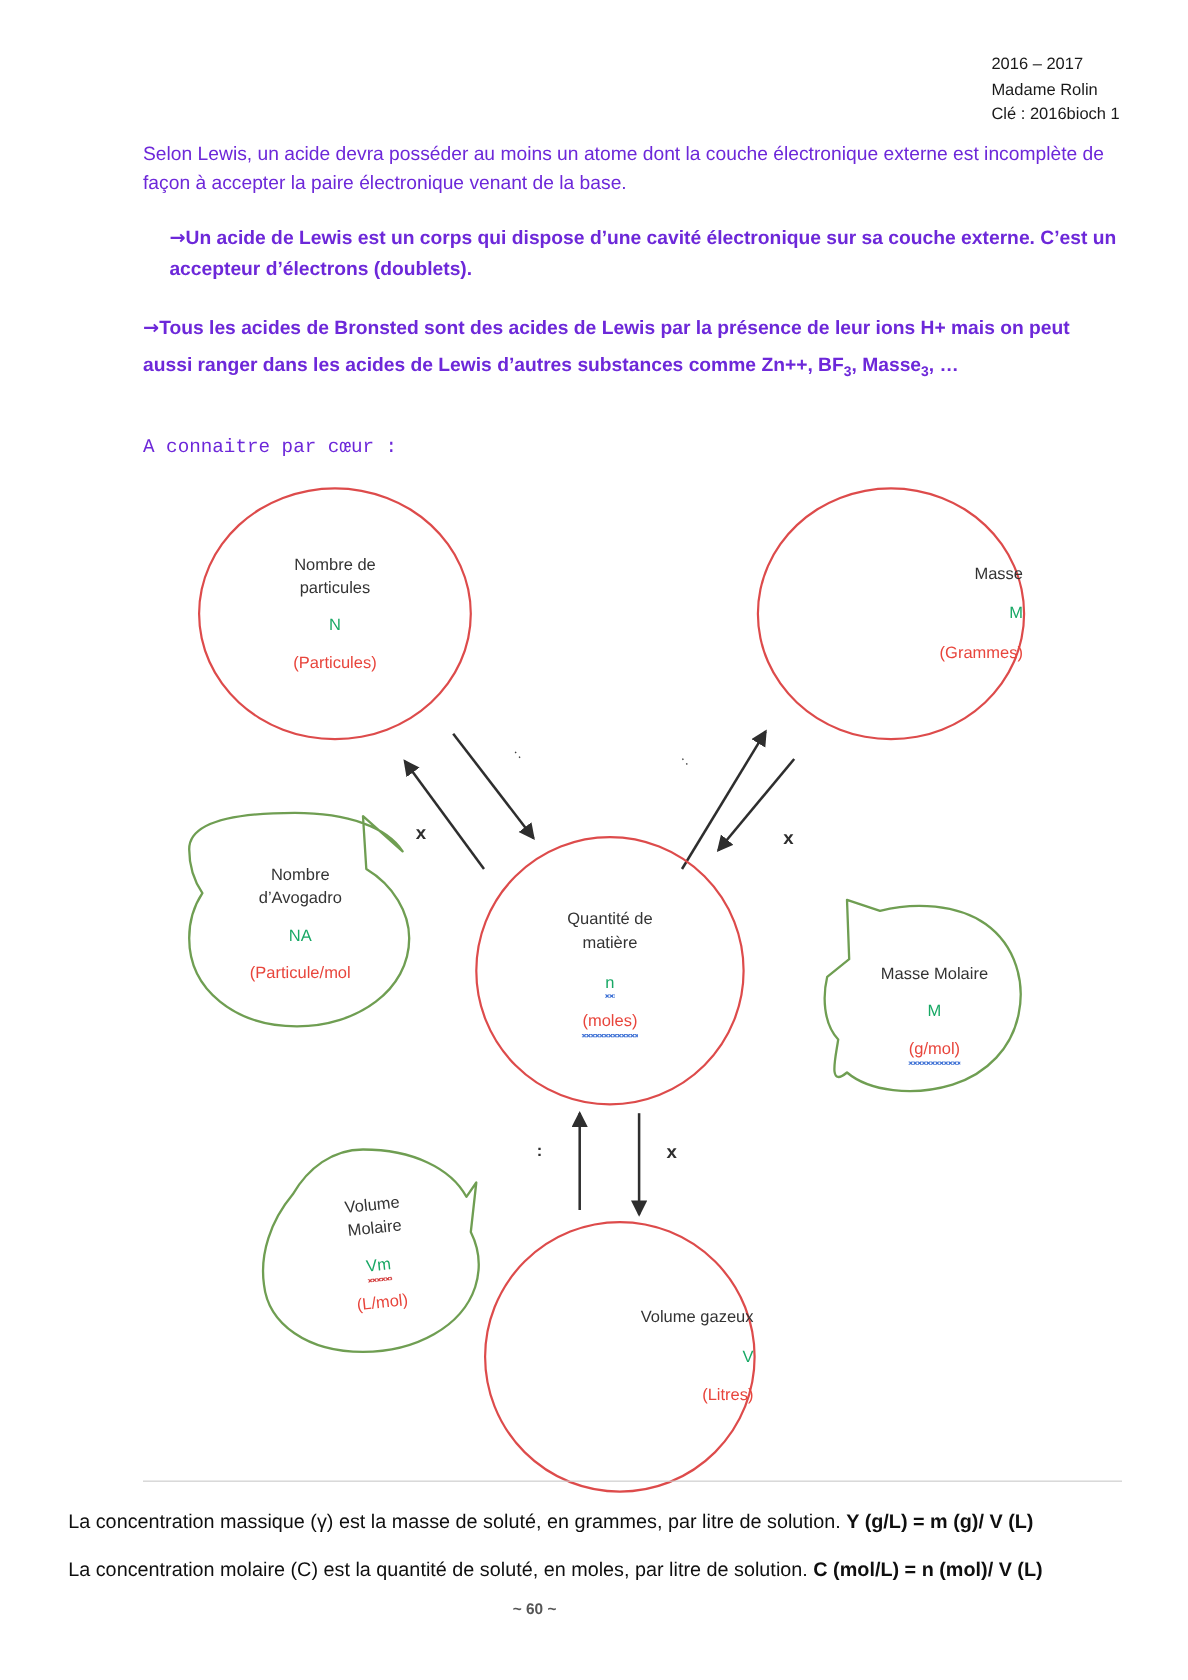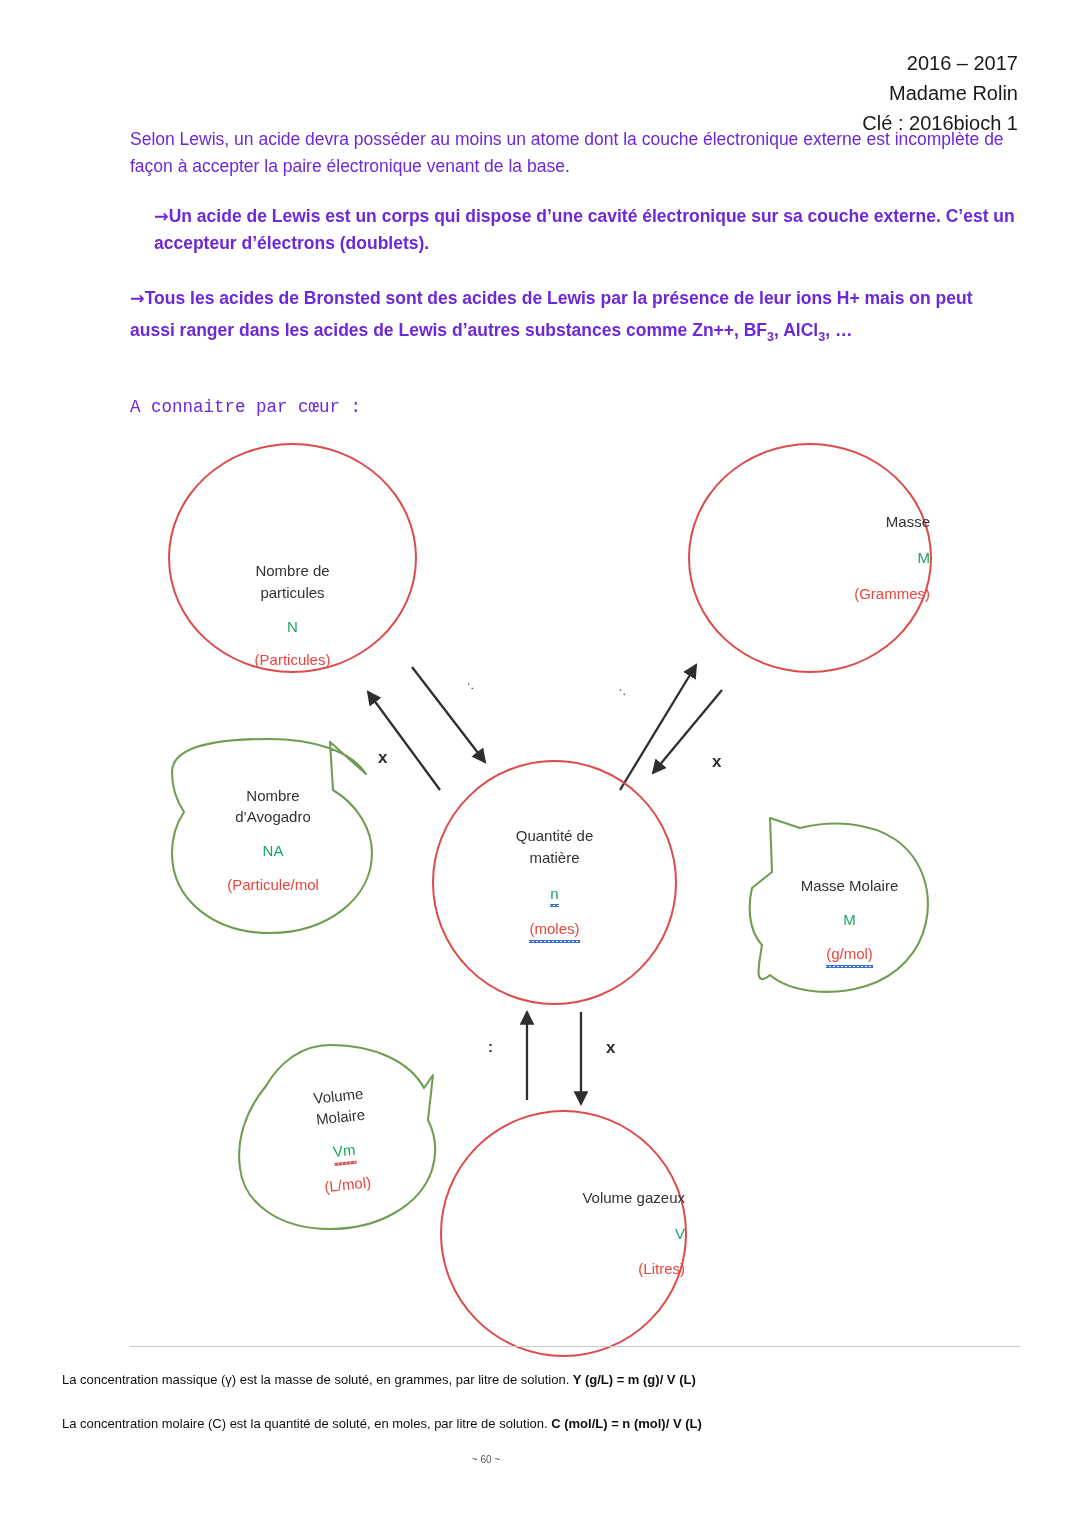--- a/index.html
+++ b/index.html
@@ -14,22 +14,22 @@
     font-family: "Liberation Sans", sans-serif;
     color: #000000;
     overflow: hidden;
   }
 
   
   .doc-header {
     position: absolute;
     top: 48px;
     right: 62px;
-    text-align: right;
-    font-size: 20px;
+    text-align: left;
+    font-size: 15px;
     line-height: 1.50;
     color: #1a1a1a;
   }
 
   
   .text-block {
     position: absolute;
     left: 130px;
     width: 890px;
     font-size: 17.5px;
@@ -69,21 +69,21 @@
   .node .title { color: #333333; }
   .node .symbol { color: #18a865; margin-top: 14px; }
   .node .unit   { color: #e8453c; margin-top: 14px; }
 
   
   .circle-node {
     border: 2px solid #dd4b4b;
     border-radius: 50%;
     background: transparent;
   }
-  #node-particules { left: 168px; top: 443px;  width: 245px; height: 226px; justify-content: flex-end; }
+  #node-particules { left: 180px; top: 443px;  width: 245px; height: 226px; }
   #node-masse      { left: 688px; top: 443px;  width: 240px; height: 226px; align-items: flex-end; }
   #node-quantite   { left: 432px; top: 760px;  width: 241px; height: 241px; }
   #node-volume-gaz { left: 440px; top: 1110px; width: 243px; height: 243px; align-items: flex-end; }
 
   #node-particules .symbol,
   #node-particules .unit { margin-top: 12px; }
 
   
   .callout-node {
     background: transparent;
@@ -144,53 +144,54 @@
     left: 130px;
     top: 1346px;
     width: 890px;
     height: 1px;
     background: #c9c9c9;
   }
   .foot-block {
     position: absolute;
     left: 62px;
     width: 960px;
-    font-size: 13px;
+    font-size: 18px;
     line-height: 1.5;
     color: #0f0f0f;
   }
   .foot-1 { top: 1370px; }
   .foot-2 { top: 1414px; }
   .page-num {
     position: absolute;
     top: 1454px;
     left: 0;
     width: 972px;
     text-align: center;
-    font-size: 10px;
+    font-size: 14px;
     color: #555555;
+    font-weight: bold;
   }
 </style>
 </head>
 <body>
 
 <div class="doc-header">
   <div>2016 – 2017</div>
   <div>Madame Rolin</div>
   <div>Clé : 2016bioch 1</div>
 </div>
 
 <div class="text-block para-1">Selon Lewis, un acide devra posséder au moins un atome dont la couche électronique externe est incomplète de façon à accepter la paire électronique venant de la base.</div>
 
 <div class="text-block para-2">
   <span class="arrow-glyph">→</span><span>Un acide de Lewis est un corps qui dispose d’une cavité électronique sur sa couche externe. C’est un accepteur d’électrons (doublets).</span>
 </div>
 
 <div class="text-block para-3">
-  <span class="arrow-glyph">→</span><span>Tous les acides de Bronsted sont des acides de Lewis par la présence de leur ions H+ mais on peut aussi ranger dans les acides de Lewis d’autres substances comme Zn++, BF</span><sub>3</sub><span>, AlCl</span><sub>3</sub><span>, …</span>
+  <span class="arrow-glyph">→</span><span>Tous les acides de Bronsted sont des acides de Lewis par la présence de leur ions H+ mais on peut aussi ranger dans les acides de Lewis d’autres substances comme Zn++, BF</span><sub>3</sub><span>, Masse</span><sub>3</sub><span>, …</span>
 </div>
 
 <div class="text-block para-4">A connaitre par cœur :</div>
 
 <svg class="diagram" viewBox="0 0 1080 1527" xmlns="http://www.w3.org/2000/svg">
 
   <path d="M 268 739
            C 316 739 352 752 366 774
            L 330 742
            L 333 790

